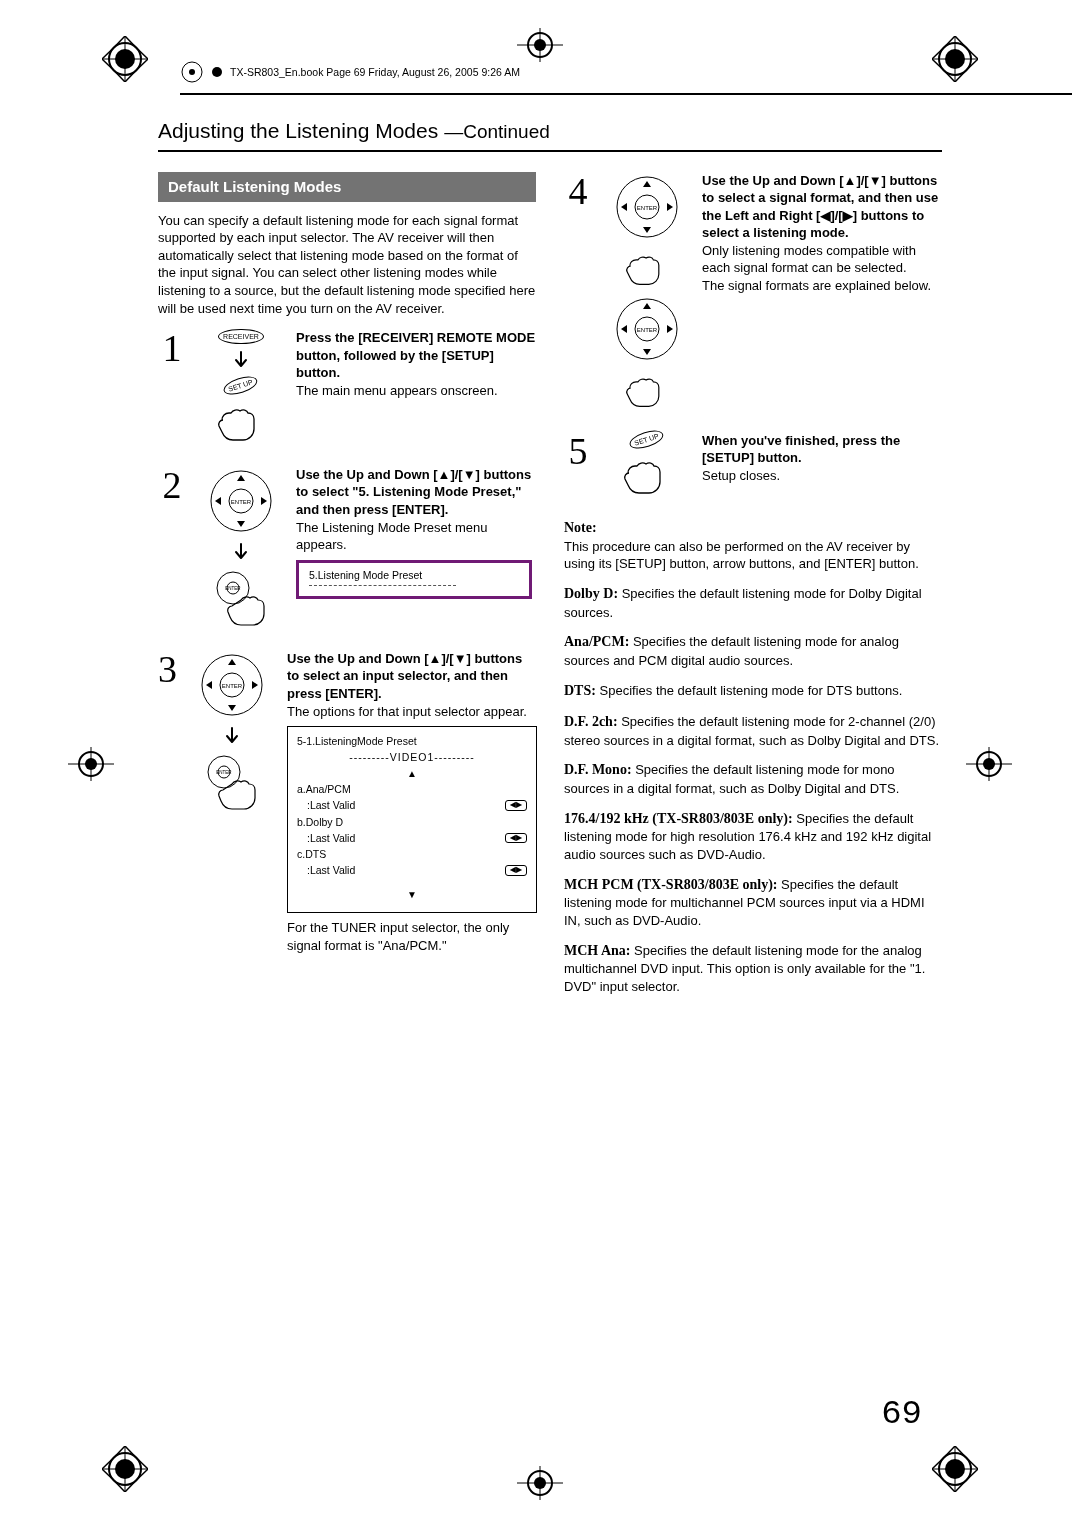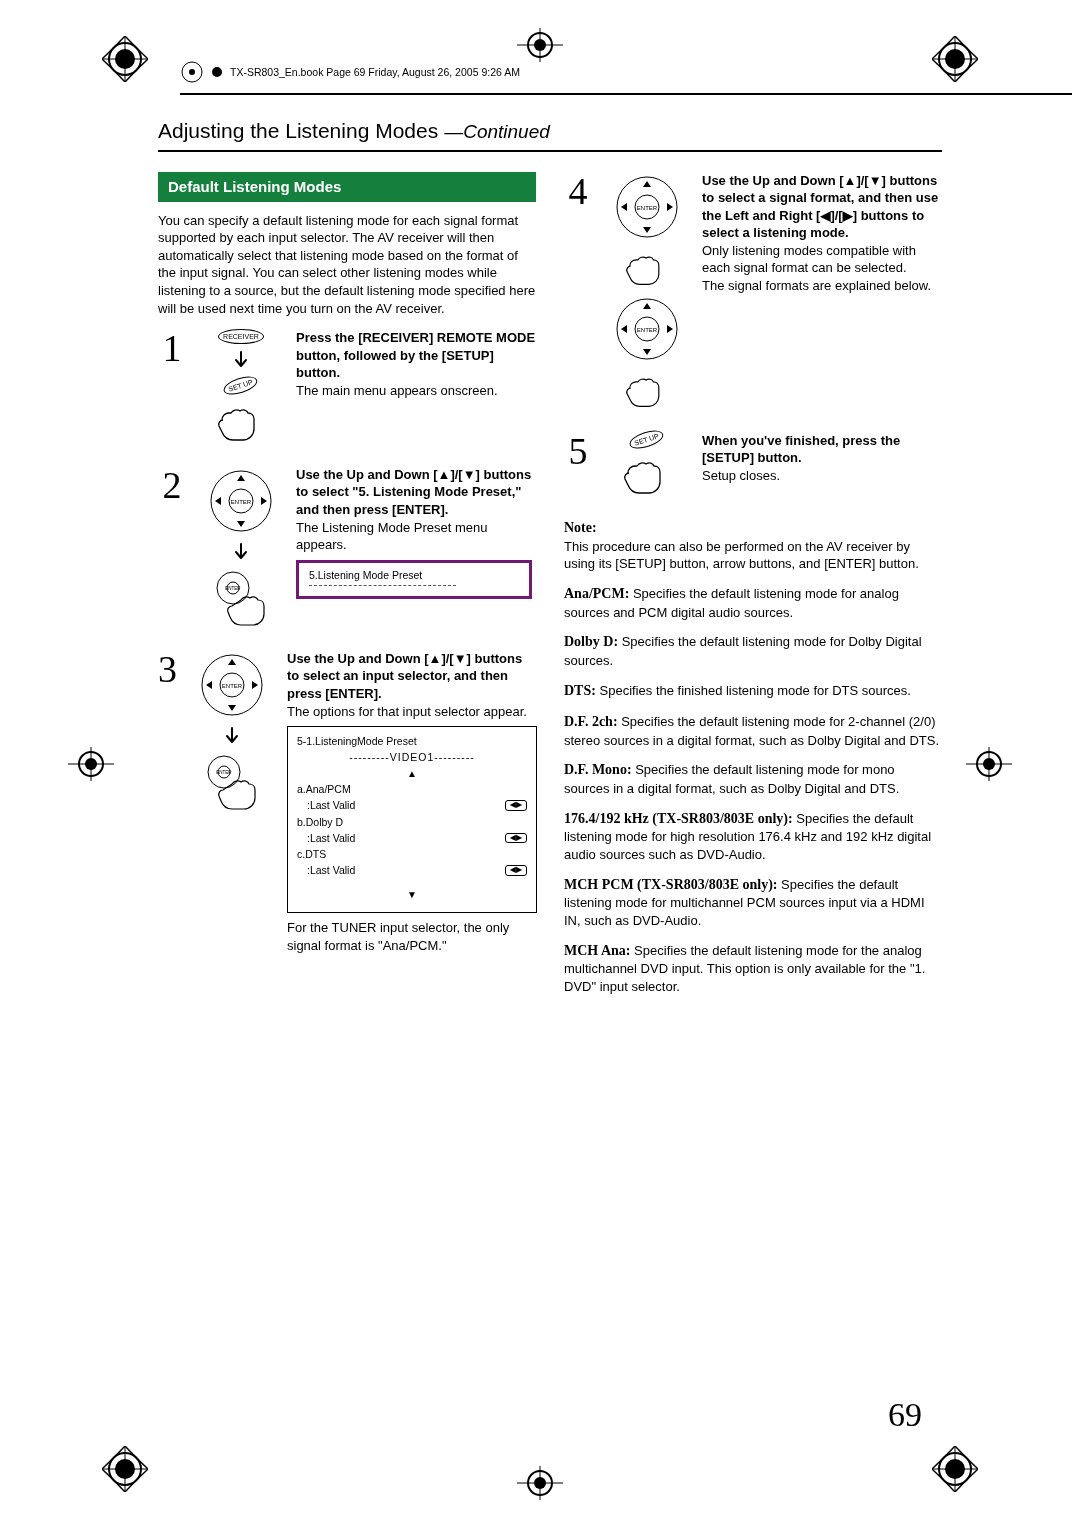--- a/index.html
+++ b/index.html
@@ -46,27 +46,27 @@
     width:24px;height:24px;display:inline-block;position:relative;
   }
   .title-bar {
     display:flex; align-items:baseline; gap:6px;
     border-bottom: 2px solid #000;
     padding-bottom: 4px;
     margin-bottom: 20px;
     margin-top: 10px;
   }
   .title-bar .main { font-size: 21px; font-weight: normal; }
-  .title-bar .cont { font-size: 19px; font-style: italic; }
+  .title-bar .cont { font-size: 19px; }
   .two-col {
     display:flex; gap:28px;
   }
   .col { flex:1 1 0; min-width:0; }
   .section-head {
-    background:#15803d; color:#fff; font-weight:bold;
+    background:#737373; color:#fff; font-weight:bold;
     font-size:15px; padding:5px 10px; margin-bottom:10px;
   }
   .para { margin-bottom: 12px; }
   .step {
     display:flex; gap:10px; margin-bottom:22px;
   }
   .step-num {
     font-family: "Times New Roman", Times, serif;
     font-size: 38px;
     font-weight: normal;
@@ -108,21 +108,21 @@
   .menu-box2 .row {
     display:flex; justify-content:space-between; align-items:center;
   }
   .menu-box2 .uparrow, .menu-box2 .downarrow {
     text-align:center; font-size:10px;
   }
   .note-head { font-weight:bold; font-family:"Times New Roman",serif; font-size:14px; }
   .serif-b { font-family:"Times New Roman",serif; font-weight:bold; font-size:14px;}
   .page-num {
     position:absolute; right:90px; bottom:90px; font-size:34px;
-    font-family:Liberation Serif, serif;
+    font-family:Liberation Mono, monospace;
   }
   ol.presetlist { margin:0; padding:0; list-style:none; }
   ol.presetlist li { white-space:nowrap; }
   .btn-oval {
     border:1.5px solid #000; border-radius:50%/50%;
     font-size:7px; padding:2px 4px; display:inline-block;
   }
   .remote-pad {
     width:70px; height:70px;
   }
@@ -370,27 +370,27 @@
           <span>Setup closes.</span>
         </div>
       </div>
 
       <div class="para">
         <span class="note-head">Note:</span><br>
         <span>This procedure can also be performed on the AV receiver by using its [SETUP] button, arrow buttons, and [ENTER] button.</span>
       </div>
 
       <div class="para">
+        <span class="serif-b">Dolby D:</span><span> Speciﬁes the default listening mode for Dolby Digital sources.</span>
+      </div>
+      <div class="para">
         <span class="serif-b">Ana/PCM:</span><span> Speciﬁes the default listening mode for analog sources and PCM digital audio sources.</span>
       </div>
       <div class="para">
-        <span class="serif-b">Dolby D:</span><span> Speciﬁes the default listening mode for Dolby Digital sources.</span>
-      </div>
-      <div class="para">
-        <span class="serif-b">DTS:</span><span> Speciﬁes the finished listening mode for DTS sources.</span>
+        <span class="serif-b">DTS:</span><span> Speciﬁes the default listening mode for DTS buttons.</span>
       </div>
       <div class="para">
         <span class="serif-b">D.F. 2ch:</span><span> Speciﬁes the default listening mode for 2-channel (2/0) stereo sources in a digital format, such as Dolby Digital and DTS.</span>
       </div>
       <div class="para">
         <span class="serif-b">D.F. Mono:</span><span> Speciﬁes the default listening mode for mono sources in a digital format, such as Dolby Digital and DTS.</span>
       </div>
       <div class="para">
         <span class="serif-b">176.4/192 kHz (TX-SR803/803E only):</span><span> Speciﬁes the default listening mode for high resolution 176.4 kHz and 192 kHz digital audio sources such as DVD-Audio.</span>
       </div>

